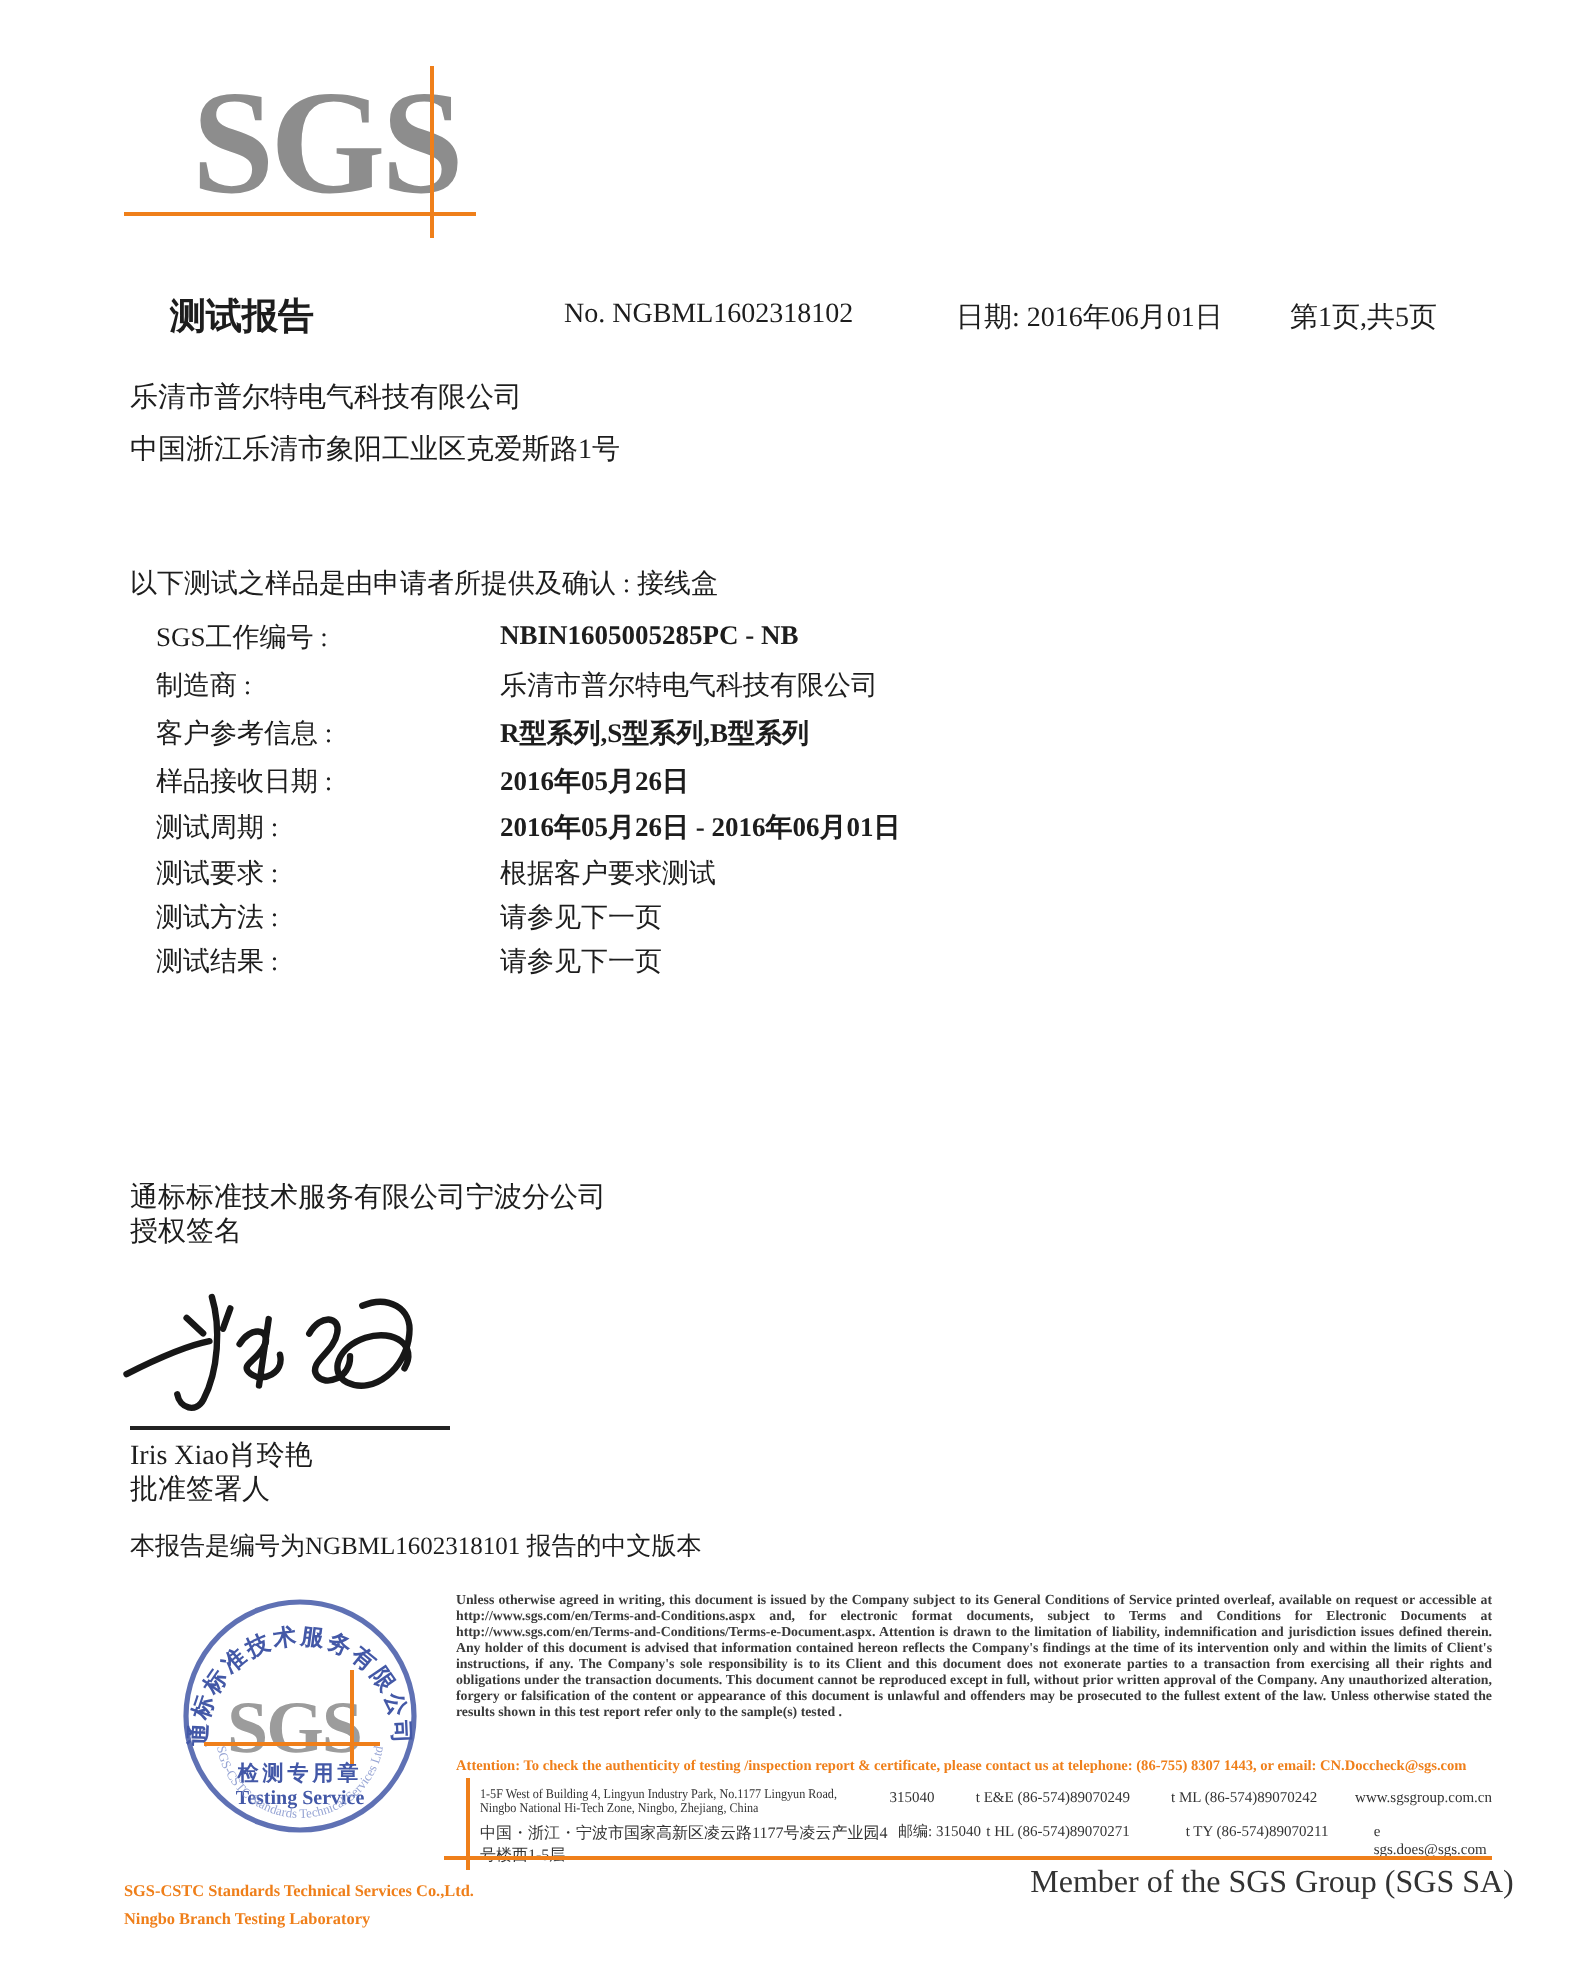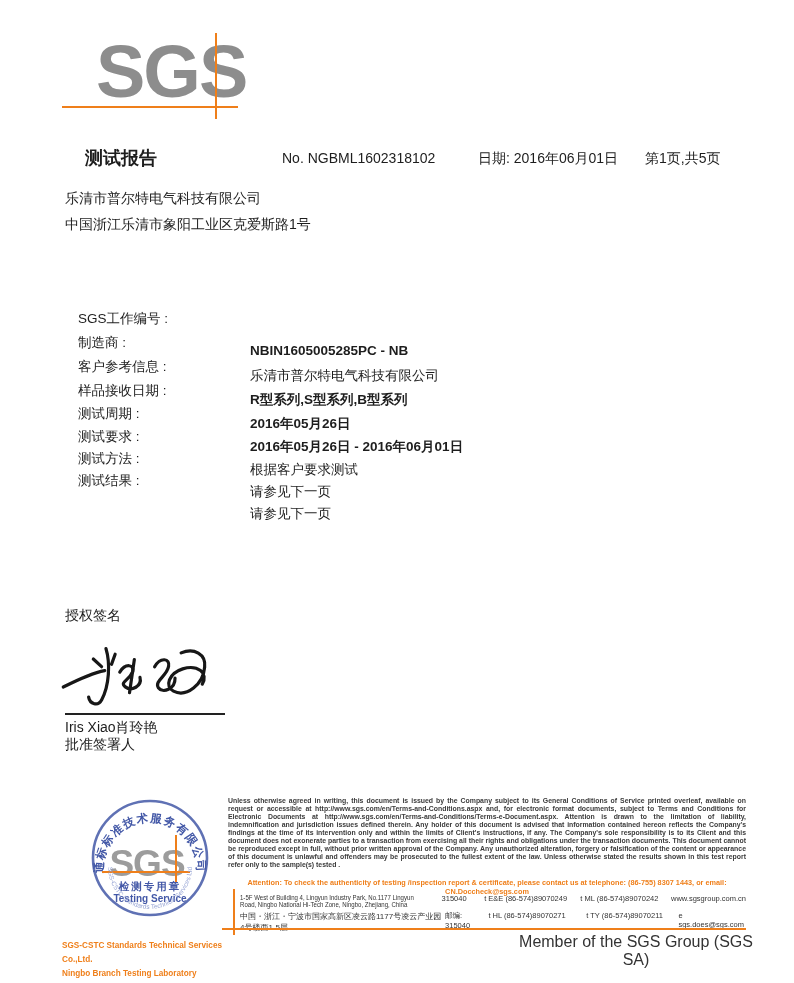--- a/index.html
+++ b/index.html
@@ -1,19 +1,19 @@
 <!DOCTYPE html>
 <html><head>
 <meta charset="utf-8">
 <style>
   * { margin:0; padding:0; box-sizing:border-box; }
   html,body { background:#ffffff; }
   .page {
     position:relative; width:794px; height:983px; background:#fff;
-    font-family:Liberation Sans, sans-serif; color:#1d1d1d; overflow:hidden;
+    font-family:Liberation Serif, serif; color:#1d1d1d; overflow:hidden;
   }
   
   .logo-sgs {
     position:absolute; left:96px; top:36px; font-size:74px; font-weight:bold;
     color:#8d8d8d; letter-spacing:-2px; line-height:72px;
   }
   .logo-hline { position:absolute; left:62px; top:106px; width:176px; height:2px; background:#ef7f1a; }
   .logo-vline { position:absolute; left:215px; top:33px; width:2px; height:86px; background:#ef7f1a; }
 
   
@@ -23,37 +23,37 @@
   .page-no { position:absolute; left:645px; top:150px; font-size:14px; }
 
   
   .appl-name { position:absolute; left:65px; top:190px; font-size:14px; }
   .appl-addr { position:absolute; left:65px; top:216px; font-size:14px;text-align:right; }
 
   
   .sample-line { position:absolute; left:65px; top:283px; font-size:13.5px; }
   .frow { position:absolute; left:65px; width:660px; font-size:13.5px; }
   .frow .lbl { position:absolute; left:0;margin-left:13px; }
-  .frow .val { position:absolute; left:185px;margin-top:33px; }
+  .frow .val { position:absolute; left:185px; }
   .v-bold .val { font-weight:bold; }
 
   
   .sig-company { position:absolute; left:65px; top:590px; font-size:14px; }
   .sig-auth { position:absolute; left:65px; top:607px; font-size:14px; }
   .sig-svg { position:absolute; left:60px; top:640px; transform:rotate(-2deg); }
   .sig-line { position:absolute; left:65px; top:713px; width:160px; height:2px; background:#222; }
   .sig-name { position:absolute; left:65px; top:719px; font-size:14px; }
   .sig-title { position:absolute; left:65px; top:736px; font-size:14px; }
   .cn-note { position:absolute; left:65px; top:765px; font-size:12.5px; }
 
   
   .legal { position:absolute; left:228px; top:797px; width:518px; font-size:6.9px;
            line-height:1.16; text-align:justify; color:#3a3a3a; font-weight:600; }
   .attention { position:absolute; left:228px; top:879px; width:518px; font-size:7.3px;
-           line-height:1.2; color:#ef7f1a; font-weight:bold;text-align:center; }
+           line-height:1.2; color:#ef7f1a; font-weight:bold; }
   .addr-block { position:absolute; left:240px; top:894px; width:506px; font-size:6.6px; color:#333; }
   .addr-row { display:flex; align-items:flex-start; margin-bottom:3px; }
   .addr-row .c1 { width:218px; transform:scaleX(0.92); transform-origin:left; }
   .addr-row .c1cn { width:218px; font-size:8px; }
   .addr-row .c2 { width:46px; font-size:7.5px; }
   .addr-row .c3 { width:104px; font-size:7.5px; }
   .addr-row .c4 { width:98px; font-size:7.5px; }
   .addr-row .c5 { width:auto; font-size:7.5px; }
   .addr-vline { position:absolute; left:233px; top:889px; width:2px; height:46px; background:#ef7f1a; }
   .addr-hline { position:absolute; left:222px; top:928px; width:524px; height:2px; background:#ef7f1a; }
@@ -74,20 +74,21 @@
   <div class="logo-vline"></div>
 
   <div class="doc-title">测试报告</div>
   <div class="report-no">No. NGBML1602318102</div>
   <div class="report-date">日期: 2016年06月01日</div>
   <div class="page-no">第1页,共5页</div>
 
   <div class="appl-name">乐清市普尔特电气科技有限公司</div>
   <div class="appl-addr">中国浙江乐清市象阳工业区克爱斯路1号</div>
 
+  <div class="sample-line">以下测试之样品是由申请者所提供及确认 : 接线盒</div>
 
   <div class="frow v-bold" style="top:310px">
     <span class="lbl">SGS工作编号 :</span>
     <span class="val">NBIN1605005285PC - NB</span>
   </div>
   <div class="frow" style="top:334px">
     <span class="lbl">制造商 :</span>
     <span class="val">乐清市普尔特电气科技有限公司</span>
   </div>
   <div class="frow v-bold" style="top:358px">
@@ -108,38 +109,40 @@
   </div>
   <div class="frow" style="top:450px">
     <span class="lbl">测试方法 :</span>
     <span class="val">请参见下一页</span>
   </div>
   <div class="frow" style="top:472px">
     <span class="lbl">测试结果 :</span>
     <span class="val">请参见下一页</span>
   </div>
 
+  <div class="sig-company">通标标准技术服务有限公司宁波分公司</div>
   <div class="sig-auth">授权签名</div>
 
   <svg class="sig-svg" width="180" height="76" viewBox="0 0 180 76">
     <g fill="none" stroke="#171717" stroke-width="3.2" stroke-linecap="round" stroke-linejoin="round">
       <path d="M3 44 C16 38 32 31 45 29"></path>
       <path d="M47 7 C51 22 49 44 41 58 C37 65 29 62 28 55"></path>
       <path d="M34 17 L42 25"></path>
       <path d="M56 13 L52 23"></path>
       <path d="M60 31 C66 22 75 24 73 31 C69 40 59 41 65 46 C71 51 82 46 80 37"></path>
       <path d="M75 19 L69 52"></path>
       <path d="M95 27 C101 17 111 19 109 27 C107 37 94 41 98 48 C102 54 115 50 115 39"></path>
       <path d="M122 14 C135 9 147 16 145 29 C143 46 126 59 113 52 C104 47 109 34 123 30 C138 26 149 35 142 46"></path>
     </g>
   </svg>
   <div class="sig-line"></div>
   <div class="sig-name">Iris Xiao肖玲艳</div>
   <div class="sig-title">批准签署人</div>
 
+  <div class="cn-note">本报告是编号为NGBML1602318101 报告的中文版本</div>
 
   <div class="legal">Unless otherwise agreed in writing, this document is issued by the Company subject to its General Conditions of Service printed overleaf, available on request or accessible at http://www.sgs.com/en/Terms-and-Conditions.aspx and, for electronic format documents, subject to Terms and Conditions for Electronic Documents at http://www.sgs.com/en/Terms-and-Conditions/Terms-e-Document.aspx. Attention is drawn to the limitation of liability, indemnification and jurisdiction issues defined therein. Any holder of this document is advised that information contained hereon reflects the Company's findings at the time of its intervention only and within the limits of Client's instructions, if any. The Company's sole responsibility is to its Client and this document does not exonerate parties to a transaction from exercising all their rights and obligations under the transaction documents. This document cannot be reproduced except in full, without prior written approval of the Company. Any unauthorized alteration, forgery or falsification of the content or appearance of this document is unlawful and offenders may be prosecuted to the fullest extent of the law. Unless otherwise stated the results shown in this test report refer only to the sample(s) tested .</div>
   <div class="attention">Attention: To check the authenticity of testing /inspection report &amp; certificate, please contact us at telephone: (86-755) 8307 1443, or email: CN.Doccheck@sgs.com</div>
 
   <div class="addr-vline"></div>
   <div class="addr-block">
     <div class="addr-row">
       <span class="c1">1-5F West of Building 4, Lingyun Industry Park, No.1177 Lingyun Road, Ningbo National Hi-Tech Zone, Ningbo, Zhejiang, China</span>
       <span class="c2">315040</span>
       <span class="c3">t E&amp;E (86-574)89070249</span>

